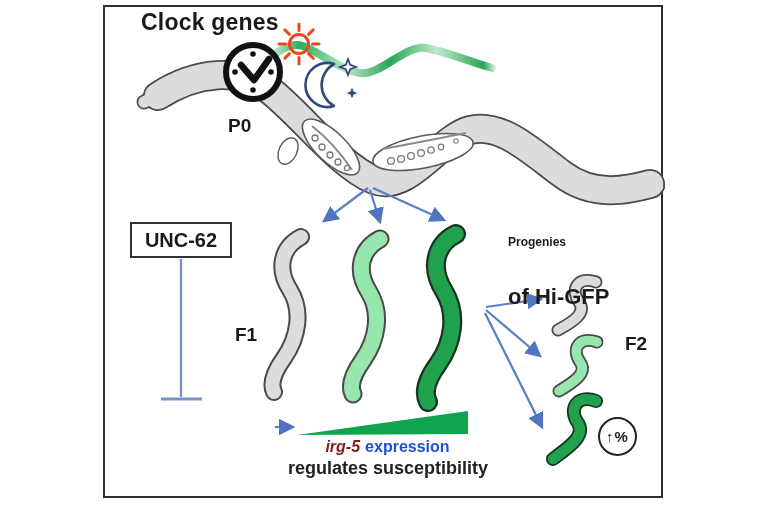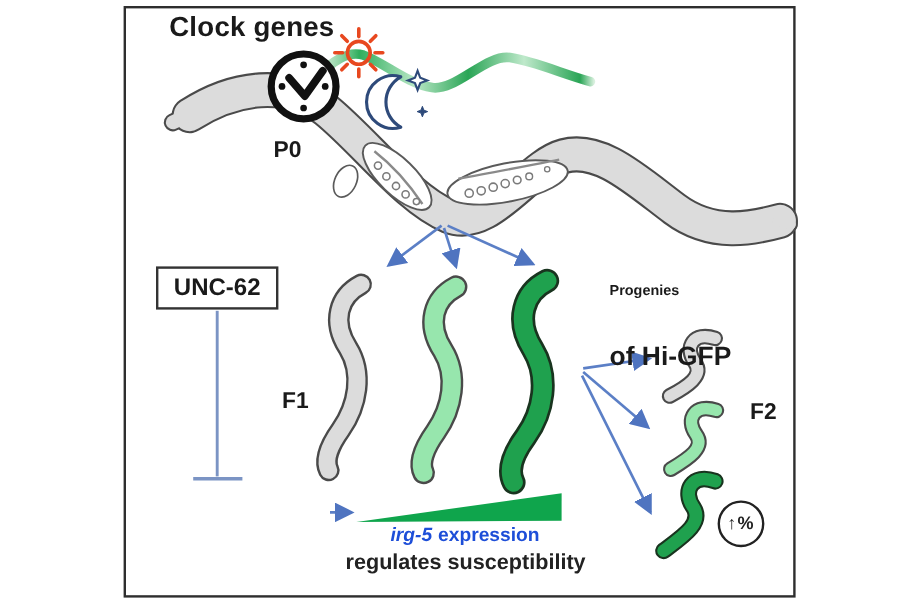--- a/index.html
+++ b/index.html
@@ -13,21 +13,21 @@
   .p0{left:228px;top:115px;font-size:19px;}
   .f1{left:235px;top:287px;font-size:19px;margin-top:37px;}
   .f2{left:625px;top:333px;font-size:19px;}
   .prog1{left:508px;top:235px;font-size:12px;}
   .prog2{left:508px;top:256px;font-size:22px;margin-top:28px;}
   .genebox{position:absolute;box-sizing:border-box;border:2px solid #333;background:#fff;
            display:flex;align-items:center;justify-content:center;font-weight:bold;font-size:20px;}
   .unc62{left:130px;top:222px;width:102px;height:36px;}
   .elt2{left:113px;top:410px;width:158px;height:38px;}
   .irgline{position:absolute;left:285px;top:438px;width:205px;text-align:center;font-size:16px;font-weight:bold;}
-  .irg5{color:#1d4ed8;font-style:italic;}
+  .irg5{color:#7f1d1d;font-style:italic;}
   .expr{margin-left:5px;color:#1d4ed8;}
   .regulates{position:absolute;left:276px;top:458px;width:224px;text-align:center;
              font-size:18px;font-weight:bold;color:#222;}
   .badge{position:absolute;left:598px;top:417px;width:39px;height:39px;box-sizing:border-box;
          border:2.5px solid #222;border-radius:50%;display:flex;align-items:center;
          justify-content:center;font-size:15px;font-weight:bold;color:#222;letter-spacing:1px;}
 </style>
 </head>
 <body>
 

